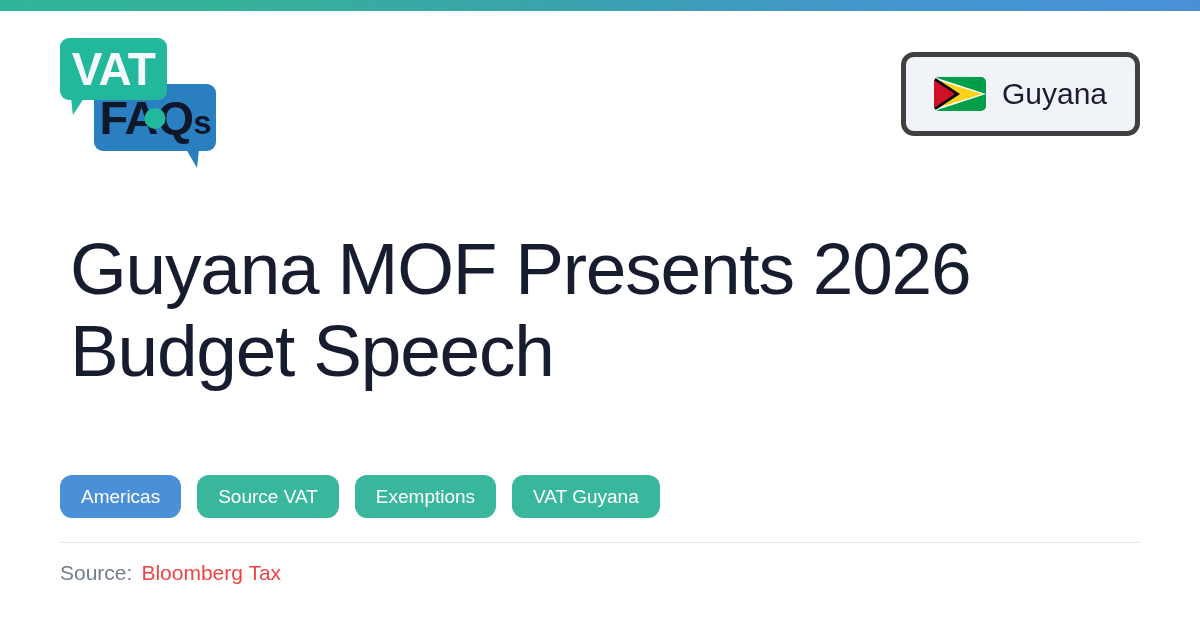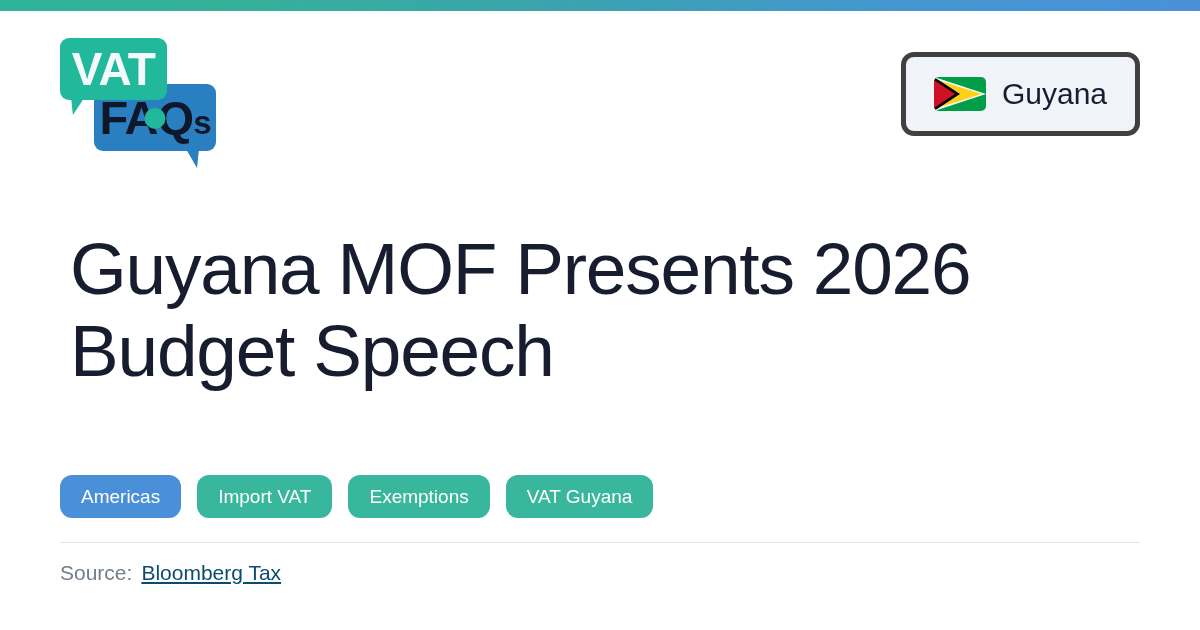--- a/index.html
+++ b/index.html
@@ -207,21 +207,21 @@
     left: 60px;
     top: 562px;
     display: flex;
     align-items: baseline;
     gap: 9px;
     font-size: 21px;
     line-height: 1;
     text-align: center;
   }
   .source-label { color: #737e8c; }
-  .source-value { color: #0c4a6e; text-decoration: underline; }
+  .source-value { color: #ef4444; }
 </style>
 </head>
 <body>
 
 <div class="card">
 
   <div class="top-bar"></div>
 
   <div class="header">
 
@@ -250,21 +250,21 @@
       </svg>
       <span class="country-name">Guyana</span>
     </div>
 
   </div>
 
   <h1 class="headline">Guyana MOF Presents 2026 Budget Speech</h1>
 
   <div class="tags">
     <span class="tag tag-blue">Americas</span>
-    <span class="tag">Import VAT</span>
+    <span class="tag">Source VAT</span>
     <span class="tag">Exemptions</span>
     <span class="tag">VAT Guyana</span>
   </div>
 
   <div class="divider"></div>
 
   <div class="source">
     <span class="source-label">Source:</span>
     <span class="source-value">Bloomberg Tax</span>
   </div>

